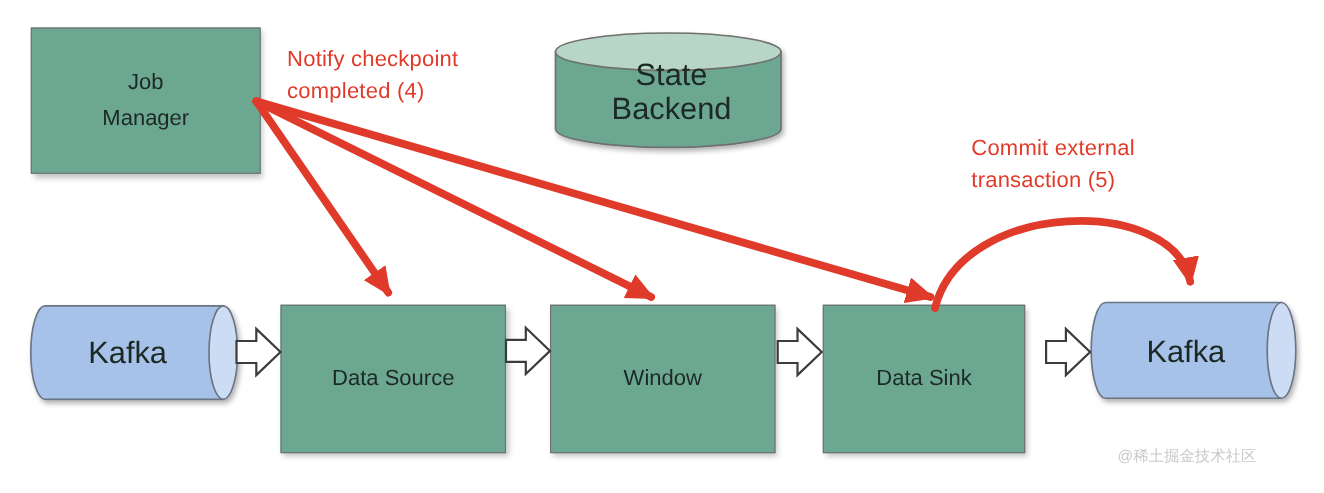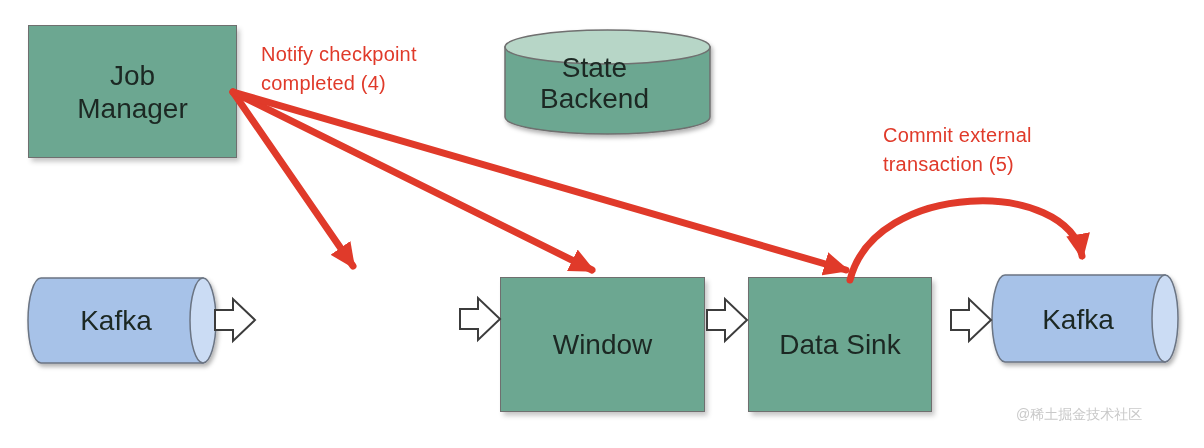--- a/index.html
+++ b/index.html
@@ -4,21 +4,21 @@
 <style>
   html,body{margin:0;padding:0;background:#ffffff;}
   .stage{
     position:relative;width:1204px;height:448px;background:#ffffff;overflow:hidden;
     font-family:"Liberation Sans","DejaVu Sans",sans-serif;
   }
   .box{
     position:absolute;display:flex;align-items:center;justify-content:center;
     background:var(--green);border:1.6px solid var(--edge);
     box-shadow:2.5px 3.5px 5px rgba(40,40,40,.28);
-    color:var(--ink);font-size:28px;line-height:33px;text-align:center;
+    color:var(--ink);font-size:20px;line-height:33px;text-align:center;
     white-space:pre-line;box-sizing:border-box;z-index:1;
   }
   #box-jm{left:28px;top:25px;width:209px;height:133px;}
   #box-ds{left:255px;top:277px;width:205px;height:135px;}
   #box-win{left:500px;top:277px;width:205px;height:135px;}
   #box-sink{left:748px;top:277px;width:184px;height:135px;}
 
   .overlay{position:absolute;left:0;top:0;z-index:2;pointer-events:none;}
 
   .green-body{fill:var(--green);stroke:var(--edge);stroke-width:1.5;}
@@ -27,21 +27,21 @@
   .blue-cap{fill:var(--blue-light);stroke:var(--blue-edge);stroke-width:1.5;}
   .block-arrow{fill:#ffffff;stroke:#3c3c3c;stroke-width:2;}
   .red-line{stroke:var(--red);stroke-width:7;fill:none;stroke-linecap:round;}
   .fill-red{fill:var(--red);}
 
   .cyl-label{
     position:absolute;display:flex;align-items:center;justify-content:center;
     text-align:center;white-space:pre-line;color:var(--ink);
     font-size:28px;line-height:31px;z-index:3;
   }
-  #lbl-sb{left:492px;top:50px;width:205px;height:66px;}
+  #lbl-sb{left:508px;top:50px;width:205px;height:66px;}
   #lbl-kl{left:28px;top:278px;width:176px;height:85px;}
   #lbl-kr{left:992px;top:275px;width:172px;height:88px;}
 
   .red-note{
     position:absolute;color:var(--red);font-size:20px;line-height:29px;
     white-space:pre-line;z-index:3;letter-spacing:.2px;
   }
   #note1{left:261px;top:40px;}
   #note2{left:883px;top:121px;}
 
@@ -51,20 +51,23 @@
   }
 </style>
 </head>
 <body>
 
 <div class="stage">
 
   <div class="box" id="box-jm">
     <span>Job
 Manager</span>
+  </div>
+  <div class="box" id="box-ds">
+    <span>Data Source</span>
   </div>
   <div class="box" id="box-win">
     <span>Window</span>
   </div>
   <div class="box" id="box-sink">
     <span>Data Sink</span>
   </div>
 
   <svg class="overlay" width="1204" height="448" viewBox="0 0 1204 448">
     <defs>

